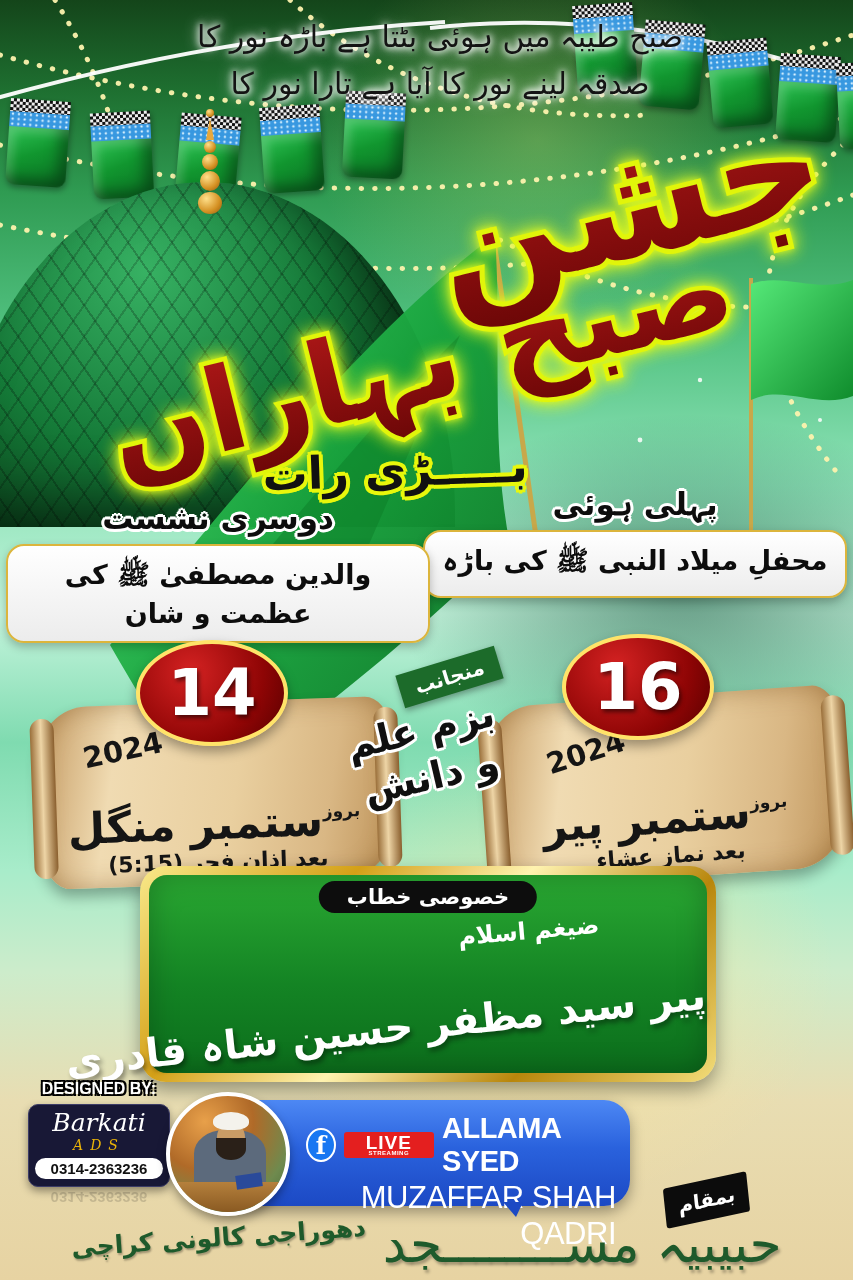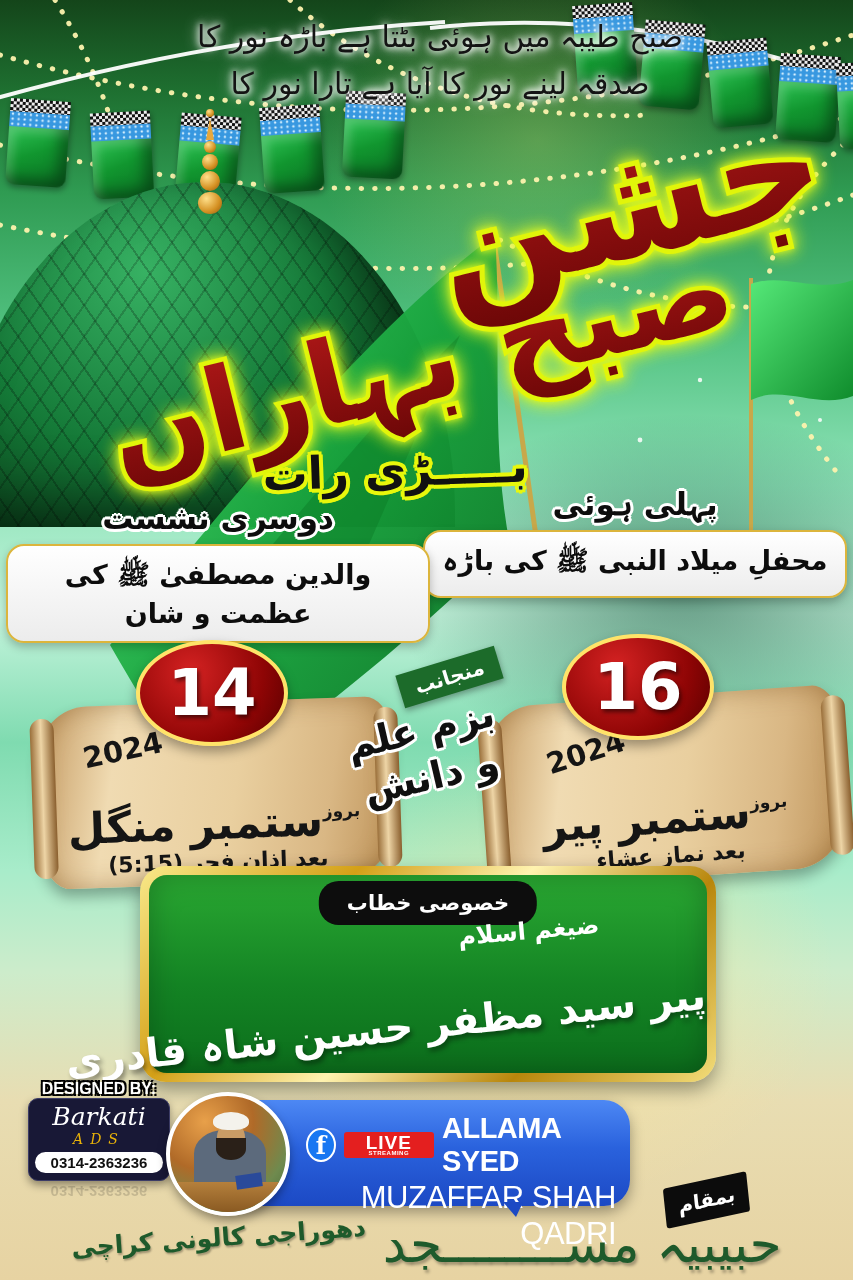--- a/index.html
+++ b/index.html
@@ -74,27 +74,27 @@
   #orgTag{position:absolute;left:398px;top:660px;background:#1c6b2a;color:#fff;font-size:20px;font-weight:bold;
     padding:5px 16px;transform:rotate(-17deg);box-shadow:0 3px 6px rgba(0,0,0,.35)}
   #orgName{position:absolute;left:346px;top:706px;width:160px;text-align:center;transform:rotate(-13deg);
     font-size:38px;font-weight:bold;color:#101010;line-height:1.25}
   
   #gbanner{position:absolute;left:140px;top:866px;width:576px;height:216px;border-radius:26px;padding:9px;
     background:linear-gradient(135deg,#f9e98a,#d4a017 28%,#fff3b0 50%,#b8860b 74%,#f3dd7a);box-shadow:0 8px 18px rgba(0,0,0,.35)}
   #gbanner .inner{position:relative;width:100%;height:100%;border-radius:18px;
     background:linear-gradient(180deg,#2aa832,#148424 55%,#0c6e1c);box-shadow:inset 0 0 30px rgba(0,0,0,.25)}
   #gbanner .pill{position:absolute;top:6px;left:50%;transform:translateX(-50%);background:#0d0d0d;color:#fff;
-    font-size:21px;font-weight:bold;padding:10px 28px;border-radius:20px;white-space:nowrap}
+    font-size:21px;font-weight:bold;padding:4px 28px;border-radius:20px;white-space:nowrap}
   #gbanner .hono{position:absolute;top:42px;right:108px;color:#fff;font-size:24px;font-weight:bold;transform:rotate(-5deg)}
   #gbanner .name{position:absolute;left:0;right:0;bottom:26px;text-align:center;color:#fff;font-size:40px;font-weight:bold;
     white-space:nowrap;transform:rotate(-6deg);text-shadow:2px 4px 5px rgba(0,0,0,.4)}
   
   #designer{position:absolute;left:28px;top:1080px;width:142px;text-align:center}
-  #designer .dlbl{font-family:"Liberation Sans",sans-serif;font-size:16px;font-weight:bold;color:#fff;margin-bottom:0}
+  #designer .dlbl{font-family:"Liberation Sans",sans-serif;font-size:16px;font-weight:bold;color:#fff;margin-bottom:6px}
   #designer .card{background:#181836;border:1px solid #3c3c66;border-radius:10px;padding:5px 6px 7px;box-shadow:0 4px 8px rgba(0,0,0,.4)}
   #designer .bname{font-family:"DejaVu Serif",serif;font-style:italic;font-size:25px;color:#fff;line-height:1.05}
   #designer .bads{font-family:"DejaVu Serif",serif;font-style:italic;font-size:14px;letter-spacing:7px;color:#eab308;margin:1px 0 5px}
   #designer .phone{background:#fff;border-radius:12px;font-family:"Liberation Sans",sans-serif;font-size:15px;font-weight:bold;color:#111;padding:2px 2px}
   #designer .refl{transform:scaleY(-1);opacity:.16;font-family:"Liberation Sans",sans-serif;font-size:15px;font-weight:bold;color:#111;margin-top:2px}
   
   #bluebar{position:absolute;left:206px;top:1100px;width:424px;height:106px;border-radius:26px;
     background:linear-gradient(180deg,#4d88f4,#2a62dd 45%,#1c49c4);box-shadow:0 6px 14px rgba(0,0,0,.35);
     padding:12px 14px 8px 100px;color:#fff;font-family:"Liberation Sans",sans-serif}
   #bluebar:after{content:'';position:absolute;bottom:-11px;left:70%;width:0;height:0;

